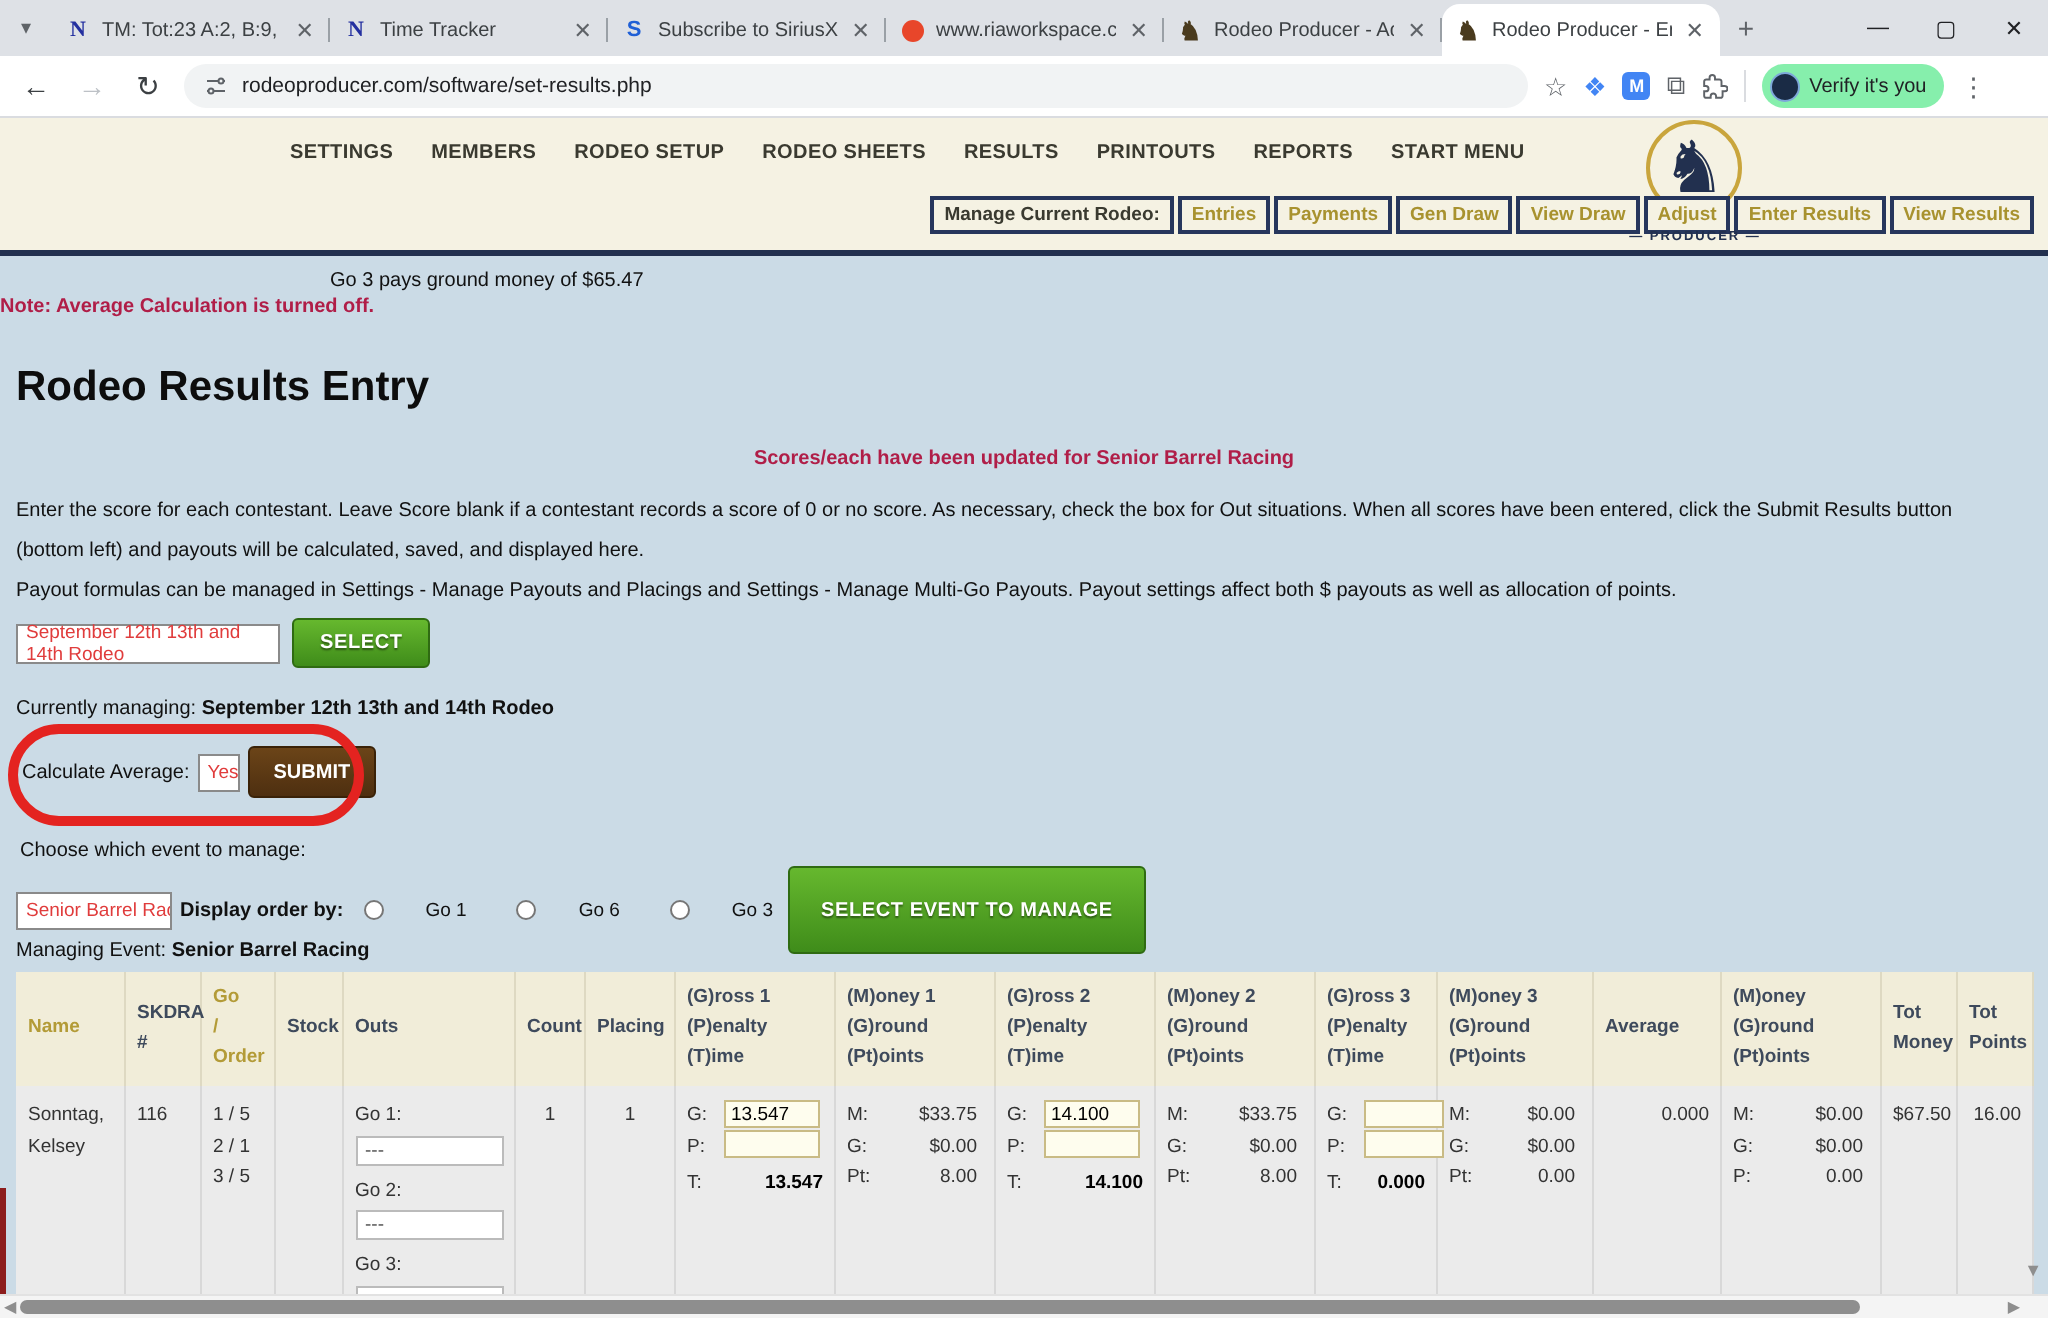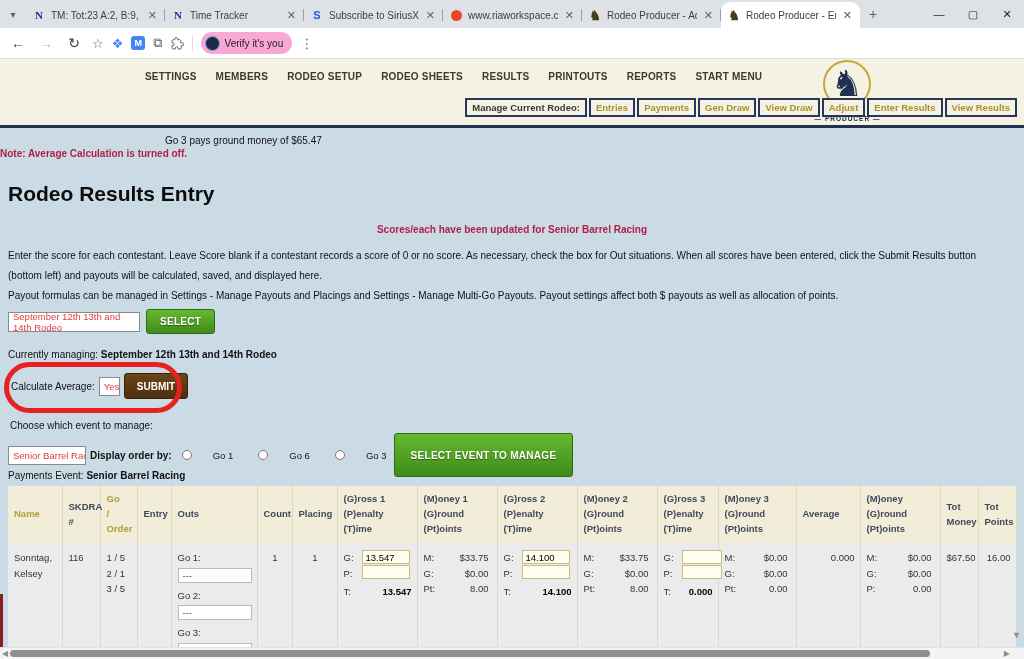--- a/index.html
+++ b/index.html
@@ -25,21 +25,21 @@
   .win-controls { margin-left:auto; display:flex; height:28px; align-items:center; }
   .win-btn { width:34px; height:28px; display:flex; align-items:center; justify-content:center; color:#202124; font-size:11px; }
   .toolbar { position:absolute; top:28px; left:0; width:1024px; height:31px; background:#ffffff; border-bottom:1px solid #dadce0; display:flex; align-items:center; padding:0 8px; gap:8px; }
   .nav-ic { color:#3c4043; font-size:14px; width:20px; text-align:center; }
   .nav-ic.dis { color:#bdc1c6; }
   .url-pill { width:672px; height:22px; background:#F1F3F4; border-radius:12px; display:flex; align-items:center; gap:7px; padding:0 10px; }
   .url-text { font-size:10.5px; color:#202124; }
   .tb-ic { color:#5f6368; font-size:13px; }
   .gmail-ic { width:14px; height:14px; background:#4285F4; border-radius:3px; color:#fff; font-size:9px; font-weight:bold; display:flex; align-items:center; justify-content:center; }
   .tb-sep { width:1px; height:16px; background:#dadce0; }
-  .verify-pill { height:22px; background:#f9a8d4; border-radius:12px; display:flex; align-items:center; gap:5px; padding:0 9px 0 4px; font-size:10px; color:#202124; }
+  .verify-pill { height:22px; background:#86efac; border-radius:12px; display:flex; align-items:center; gap:5px; padding:0 9px 0 4px; font-size:10px; color:#202124; }
   .avatar { width:15px; height:15px; border-radius:50%; background:#1a2b45; border:1px solid #7da7d9; }
   
   .site-header { position:absolute; top:59px; left:0; width:1024px; height:69px; background:#F5F2E3; border-bottom:3px solid #22304F; }
   .site-nav { position:absolute; top:12px; left:145px; display:flex; gap:19px; font-size:10px; font-weight:bold; color:#3A3A30; letter-spacing:.2px;align-items:flex-end; }
   .site-nav span { cursor:pointer; }
   .logo-circle { position:absolute; top:1px; left:823px; width:48px; height:48px; border-radius:50%; border:2px solid #C9A53C; display:flex; align-items:center; justify-content:center; color:#22304F; font-size:36px; line-height:1; z-index:1; }
   .producer-label { position:absolute; top:56px; left:795px; width:105px; text-align:center; font-size:6.5px; font-weight:bold; letter-spacing:1px; color:#22304F; z-index:3; }
   .manage-bar { position:absolute; top:39px; right:7px; display:flex; gap:2px; z-index:2; }
   .mbox { border:2px solid #26365C; background:#F5F2E3; padding:2px 5px; font-size:9.5px; font-weight:bold; white-space:nowrap; }
   .mbox.lbl { color:#3A3A30; }
@@ -122,20 +122,28 @@
     <span class="win-btn">—</span>
     <span class="win-btn">▢</span>
     <span class="win-btn">✕</span>
   </div>
 </div>
 
 <div class="toolbar">
   <span class="nav-ic">←</span>
   <span class="nav-ic dis">→</span>
   <span class="nav-ic">↻</span>
+  <div class="url-pill">
+    <svg width="12" height="12" viewBox="0 0 24 24" stroke="#5f6368" stroke-width="2" fill="none">
+        <path d="M3 7h11M20 7h1M3 17h1M10 17h11"></path>
+        <circle cx="17" cy="7" r="2.5"></circle>
+        <circle cx="7" cy="17" r="2.5"></circle>
+      </svg>
+    <span class="url-text">rodeoproducer.com/software/set-results.php</span>
+  </div>
   <span class="tb-ic">☆</span>
   <span class="tb-ic" style="color:#4285F4;">❖</span>
   <span class="gmail-ic">M</span>
   <span class="tb-ic">⧉</span>
   <svg width="13" height="13" viewBox="0 0 24 24">
       <path d="M20 11h-2V7a2 2 0 0 0-2-2h-4V3.5a2.5 2.5 0 0 0-5 0V5H4a2 2 0 0 0-2 2v4h1.5a2.5 2.5 0 0 1 0 5H2v4a2 2 0 0 0 2 2h4v-1.5a2.5 2.5 0 0 1 5 0V22h4a2 2 0 0 0 2-2v-4h2a2.5 2.5 0 0 0 0-5z" fill="none" stroke="#5f6368" stroke-width="1.8"></path>
     </svg>
   <span class="tb-sep"></span>
   <div class="verify-pill">
     <span class="avatar"></span>
@@ -207,21 +215,21 @@
         <span>Go 1</span>
       <input type="radio" name="go" style="">
         <span>Go 6</span>
       <input type="radio" name="go" style="">
         <span>Go 3</span>
     </span>
     <div class="btn-green" style="height:44px; padding:0 16px; margin-left:3px;">SELECT EVENT TO MANAGE</div>
   </div>
 
   <div class="abs" style="left:8px; top:342px;">
-    <span>Payments Event:</span>
+    <span>Managing Event:</span>
     <b>Senior Barrel Racing</b>
   </div>
 
   <div class="abs" style="left:8px; top:358px;">
     <table class="results">
       <colgroup>
         <col style="width:54px">
           <col style="width:38px">
           <col style="width:37px">
           <col style="width:34px">
@@ -240,21 +248,21 @@
           <col style="width:38px">
       </colgroup>
       <thead>
         <tr>
           <th class="gold">Name</th>
           <th>SKDRA
 #</th>
           <th class="gold">Go
 /
 Order</th>
-          <th>Entry</th>
+          <th>Stock</th>
           <th>Outs</th>
           <th>Count</th>
           <th>Placing</th>
           <th>(G)ross 1
 (P)enalty
 (T)ime</th>
           <th>(M)oney 1
 (G)round
 (Pt)oints</th>
           <th>(G)ross 2

